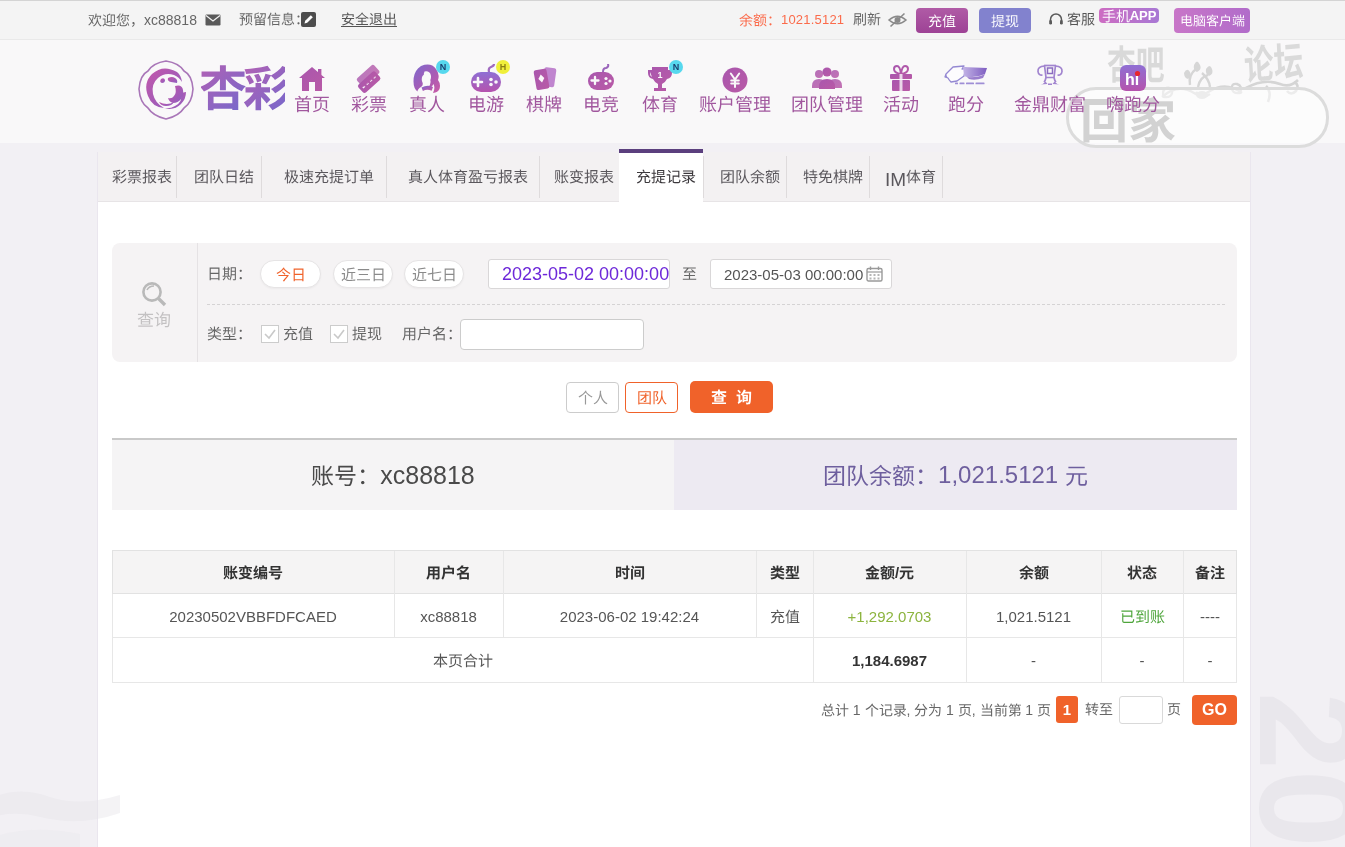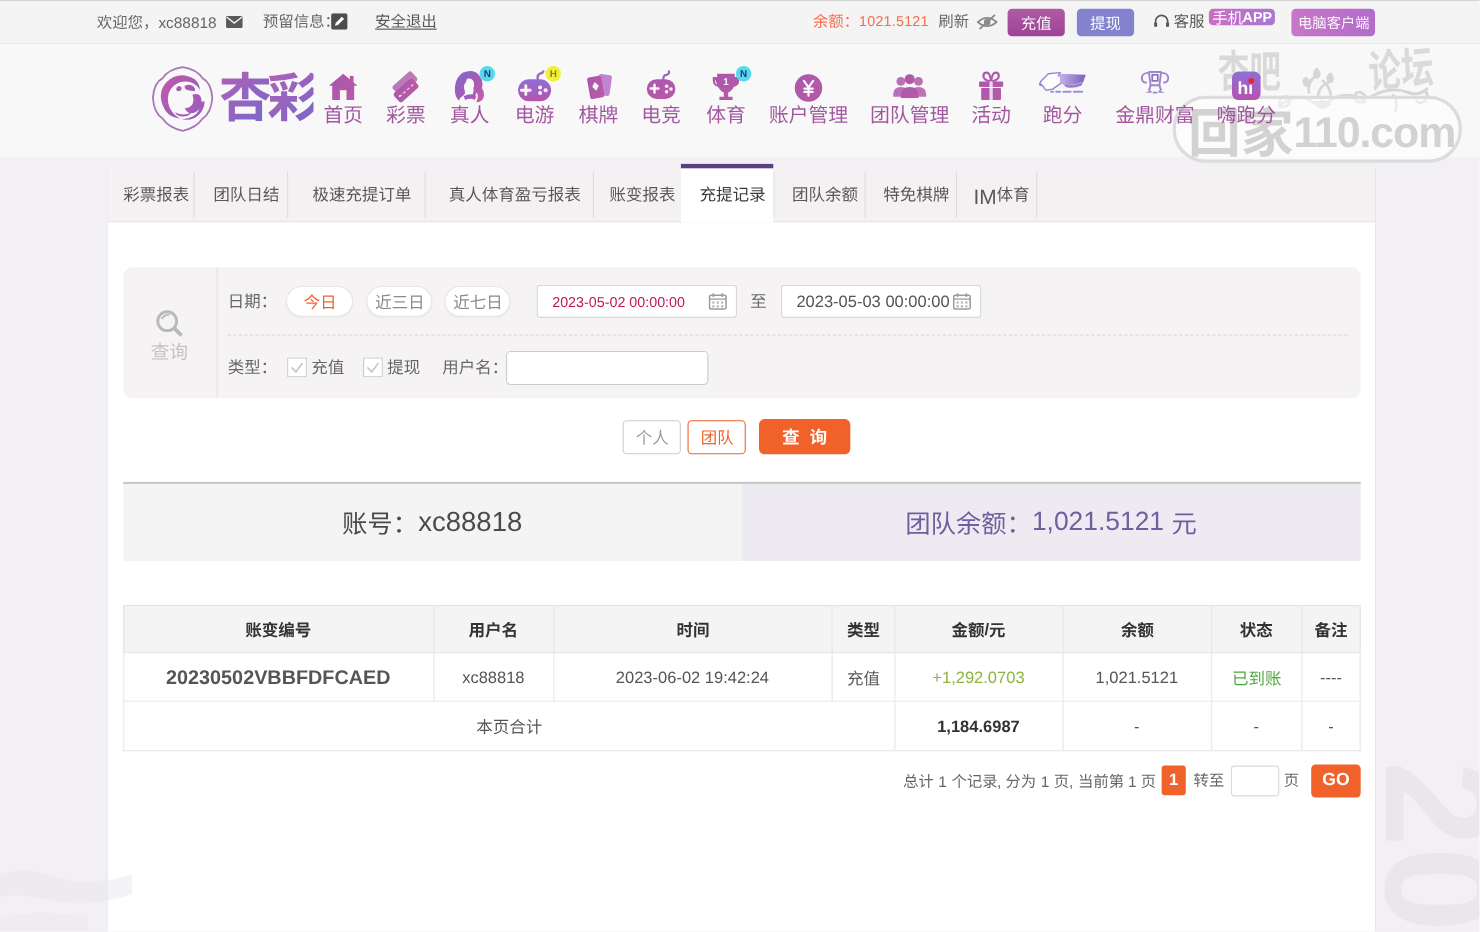--- a/index.html
+++ b/index.html
@@ -41,21 +41,21 @@
 <div style="position:absolute;left:341px;top:12px;display:flex;align-items:center;">
     <span style="border-bottom:1px solid #555;display:flex">
       <svg class="zh" style="width:56.0px;height:14px;fill:#555;" viewBox="0 -880 4000 1000">
         <use href="#r5b89" x="0"></use>
         <use href="#r5168" x="1000"></use>
         <use href="#r9000" x="2000"></use>
         <use href="#r51fa" x="3000"></use>
       </svg>
     </span>
   </div>
-<div style="position:absolute;left:739px;top:12px;display:flex;align-items:flex-start;">
+<div style="position:absolute;left:739px;top:12px;display:flex;align-items:flex-end;">
     <svg class="zh" style="width:42.0px;height:14px;fill:#fb6b4b;" viewBox="0 -880 3000 1000">
       <use href="#r4f59" x="0"></use>
       <use href="#r989d" x="1000"></use>
       <use href="#rff1a" x="2000"></use>
     </svg>
     <span style="font-size:13px;color:#fb6b4b;letter-spacing:0.2px">1021.5121</span>
   </div>
 <div style="position:absolute;left:853px;top:12px;display:flex;align-items:center;">
     <svg class="zh" style="width:28.0px;height:14px;fill:#666;" viewBox="0 -880 2000 1000">
       <use href="#r5237" x="0"></use>
@@ -497,21 +497,21 @@
     </svg>
   </div>
 <div style="position:absolute;left:404px;top:260px;width:60px;height:28px;background:#fff;border:1px solid #e6e4e5;border-radius:14px;box-sizing:border-box;display:flex;align-items:center;justify-content:center;box-shadow:0 1px 2px rgba(0,0,0,0.04)">
     <svg class="zh" style="width:45.0px;height:15px;fill:#8a8a8a;" viewBox="0 -880 3000 1000">
       <use href="#r8fd1" x="0"></use>
       <use href="#r4e03" x="1000"></use>
       <use href="#r65e5" x="2000"></use>
     </svg>
   </div>
 <div style="position:absolute;left:488px;top:259px;width:182px;height:30px;background:#fff;border:1px solid #d9d7d8;border-radius:3px;box-sizing:border-box;display:flex;align-items:center;padding:0 8px 0 13px;justify-content:space-between;white-space:nowrap">
-    <span style="font-size:13px;color:#be185d;font-family:'Liberation Sans'">2023-05-02 00:00:00</span>
+    <span style="font-size:18px;color:#6d28d9;font-family:'Liberation Sans'">2023-05-02 00:00:00</span>
     <svg width="17" height="16" viewBox="0 0 17 16">
       <rect x="1" y="2.5" width="15" height="12.5" rx="1.5" fill="none" stroke="#9a9a9a" stroke-width="1.4"></rect>
       <line x1="4.5" y1="0.5" x2="4.5" y2="4" stroke="#9a9a9a" stroke-width="1.4"></line>
       <line x1="12.5" y1="0.5" x2="12.5" y2="4" stroke="#9a9a9a" stroke-width="1.4"></line>
       <line x1="1" y1="6" x2="16" y2="6" stroke="#9a9a9a" stroke-width="1.2"></line>
       <g fill="#b5b5b5">
         <rect x="3.5" y="8" width="2" height="2"></rect>
         <rect x="7.5" y="8" width="2" height="2"></rect>
         <rect x="11.5" y="8" width="2" height="2"></rect>
         <rect x="3.5" y="11.5" width="2" height="2"></rect>
@@ -683,21 +683,21 @@
       <use href="#b6001" x="1000"></use>
     </svg>
   </div>
 <div style="position:absolute;left:1183px;top:550px;width:54px;height:44px;display:flex;align-items:center;justify-content:center">
     <svg class="zh" style="width:30.0px;height:15px;fill:#333;" viewBox="0 -880 2000 1000">
       <use href="#b5907" x="0"></use>
       <use href="#b6ce8" x="1000"></use>
     </svg>
   </div>
 <div style="position:absolute;left:112px;top:594px;width:282px;height:44px;display:flex;align-items:center;justify-content:center">
-    <span style="font-size:18px;color:#555;font-weight:bold;font-family:'Liberation Sans'">20230502VBBFDFCAED</span>
+    <span style="font-size:15px;color:#555;font-weight:normal;font-family:'Liberation Sans'">20230502VBBFDFCAED</span>
   </div>
 <div style="position:absolute;left:394px;top:594px;width:109px;height:44px;display:flex;align-items:center;justify-content:center">
     <span style="font-size:15px;color:#555;font-weight:normal;font-family:'Liberation Sans'">xc88818</span>
   </div>
 <div style="position:absolute;left:503px;top:594px;width:253px;height:44px;display:flex;align-items:center;justify-content:center">
     <span style="font-size:15px;color:#555;font-weight:normal;font-family:'Liberation Sans'">2023-06-02 19:42:24</span>
   </div>
 <div style="position:absolute;left:756px;top:594px;width:57px;height:44px;display:flex;align-items:center;justify-content:center">
     <svg class="zh" style="width:30.0px;height:15px;fill:#555;" viewBox="0 -880 2000 1000">
       <use href="#r5145" x="0"></use>
@@ -822,21 +822,20 @@
         <path d="M50 10 q6 3 2 9 q-5 5 -9 0"></path>
         <path d="M22 14 q6 6 2 16"></path>
       </g>
     </svg></div>
 <div style="position:absolute;left:1066px;top:87px;z-index:3;width:263px;height:61px;border:3px solid #dcdcdc;border-radius:30px;background:rgba(255,255,255,0.55);box-sizing:border-box"></div>
 <div style="position:absolute;left:1080px;top:96px;z-index:3;display:flex;align-items:center">
     <svg class="zh" style="width:96.0px;height:48px;fill:#d2d2d2;" viewBox="0 -880 2000 1000">
       <use href="#b56de" x="0"></use>
       <use href="#b5bb6" x="1000"></use>
     </svg>
-    <span style="font-size:39px;font-weight:bold;color:#d2d2d2;font-family:'Liberation Sans';letter-spacing:-1px;margin-top:3px">110.com</span>
   </div>
 <div style="position:absolute;left:1252px;top:640px;width:93px;height:207px;overflow:hidden"><svg width="93" height="207">
       <text x="0" y="0" transform="translate(8,52) rotate(90)" font-size="140" font-weight="bold" font-family="Liberation Sans" fill="#e7e5ea" opacity="0.75">20</text>
     </svg></div>
 <div style="position:absolute;left:0px;top:750px;width:120px;height:97px;overflow:hidden;opacity:0.45"><svg width="120" height="97">
       <g fill="#e7e5ea">
         <path d="M-20 55 q30 -22 70 -8 q30 10 70 -2 l0 18 q-40 14 -80 4 q-30 -8 -60 4Z"></path>
         <path d="M-10 88 q40 -14 90 -4 l0 13 -90 0Z" opacity="0.7"></path>
       </g>
     </svg></div>

